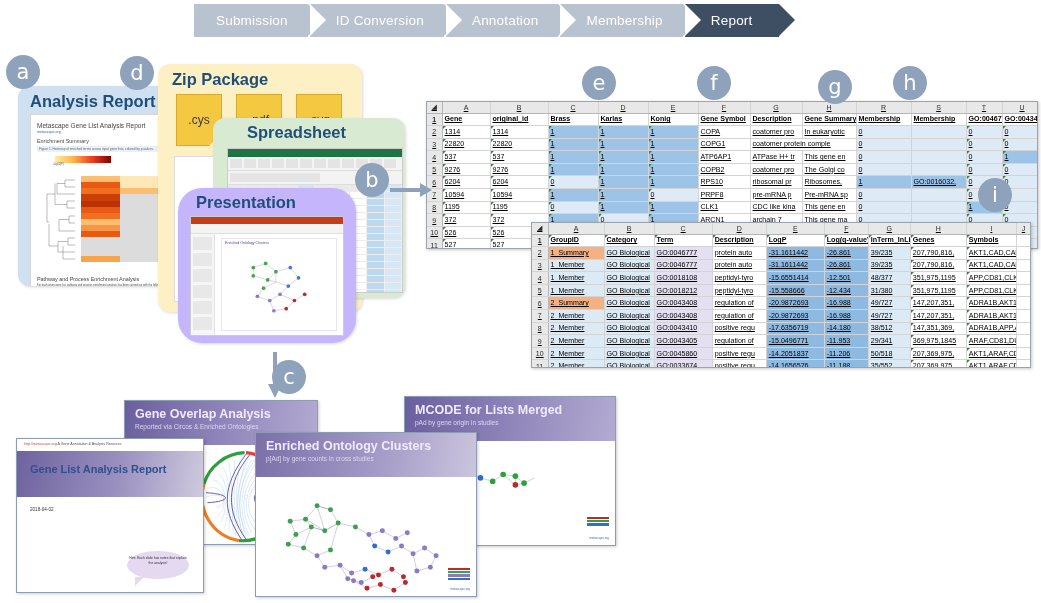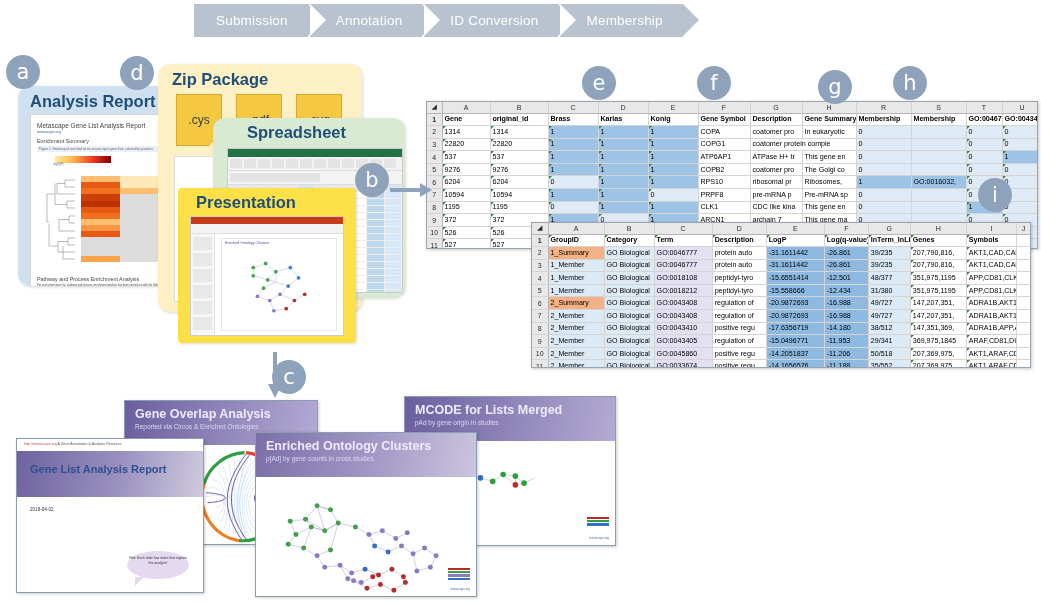--- a/index.html
+++ b/index.html
@@ -157,22 +157,22 @@
   .xl-ribbon2 { height:14px; background:#f3f3f3; border-bottom:1px solid #ddd;
      display:flex; gap:2px; padding:2px; }
   .xl-ribbon2 i { display:block; width:12px; height:9px; background:#e4e4e4; }
   .minigrid { display:grid; grid-template-columns:repeat(10,1fr); }
   .minigrid b { display:block; height:7px; border-right:1px solid #eee; border-bottom:1px solid #eee; font-weight:normal; }
 
   
   #ppt-card {
     position:absolute; left:178px; top:188px;
     width:178px; height:155px;
-    background:#fde047;
-    border-radius:4px;
+    background:#c4b5fd;
+    border-radius:24px;
     box-shadow:1px 1px 3px rgba(0,0,0,.15);
     z-index:30;
     text-decoration:underline;
   }
   #ppt-card .ppt-title {
     position:absolute; left:18px; top:5px;
     font-size:16.5px; font-weight:bold; color:#1f4e79;
   }
   #ppt-card .ppt-shot {
     position:absolute; left:12px; top:28px;
@@ -192,21 +192,21 @@
   
   .sheet {
     position:absolute;
     background:#ffffff;
     border:1px solid #9aa4ae;
     box-shadow:1px 1px 3px rgba(0,0,0,.22);
     font-family:"Liberation Sans", sans-serif;
     overflow:hidden;
     z-index:40;
   }
-  table.xl { border-collapse:collapse; table-layout:fixed; }
+  table.xl { border-collapse:collapse; table-layout:fixed;text-decoration:underline; }
   table.xl td, table.xl th {
     border-right:1px solid #d4d4d4;
     border-bottom:1px solid #d4d4d4;
     font-weight:normal;
     font-size:7.1px;
     height:12.6px;
     padding:0 2px;
     white-space:nowrap;
     overflow:hidden;
     color:#000;
@@ -298,27 +298,30 @@
   .legend-box i { display:block; height:2.2px; margin-bottom:1px; background:#c00; width:100%; }
 </style>
 </head>
 <body>
 
 <div id="workflow">
   <div class="wf-step">
       <span>Submission</span>
     </div>
   <div class="wf-step">
+      <span>ID Conversion</span>
+    </div>
+  <div class="wf-step">
       <span>Annotation</span>
     </div>
   <div class="wf-step">
-      <span>ID Conversion</span>
+      <span>Membership</span>
     </div>
-  <div class="wf-step">
-      <span>Membership</span>
+  <div class="wf-step active">
+      <span>Report</span>
     </div>
 </div>
 
 <div class="bubble" style="left:6px;  top:55px;">a</div>
 <div class="bubble" style="left:355px;top:163px;">b</div>
 <div class="bubble" style="left:272px;top:360px;">c</div>
 <div class="bubble" style="left:120px;top:56px;">d</div>
 <div class="bubble" style="left:582px;top:66px;">e</div>
 <div class="bubble" style="left:697px;top:66px;">f</div>
 <div class="bubble" style="left:818px;top:70px;">g</div>

